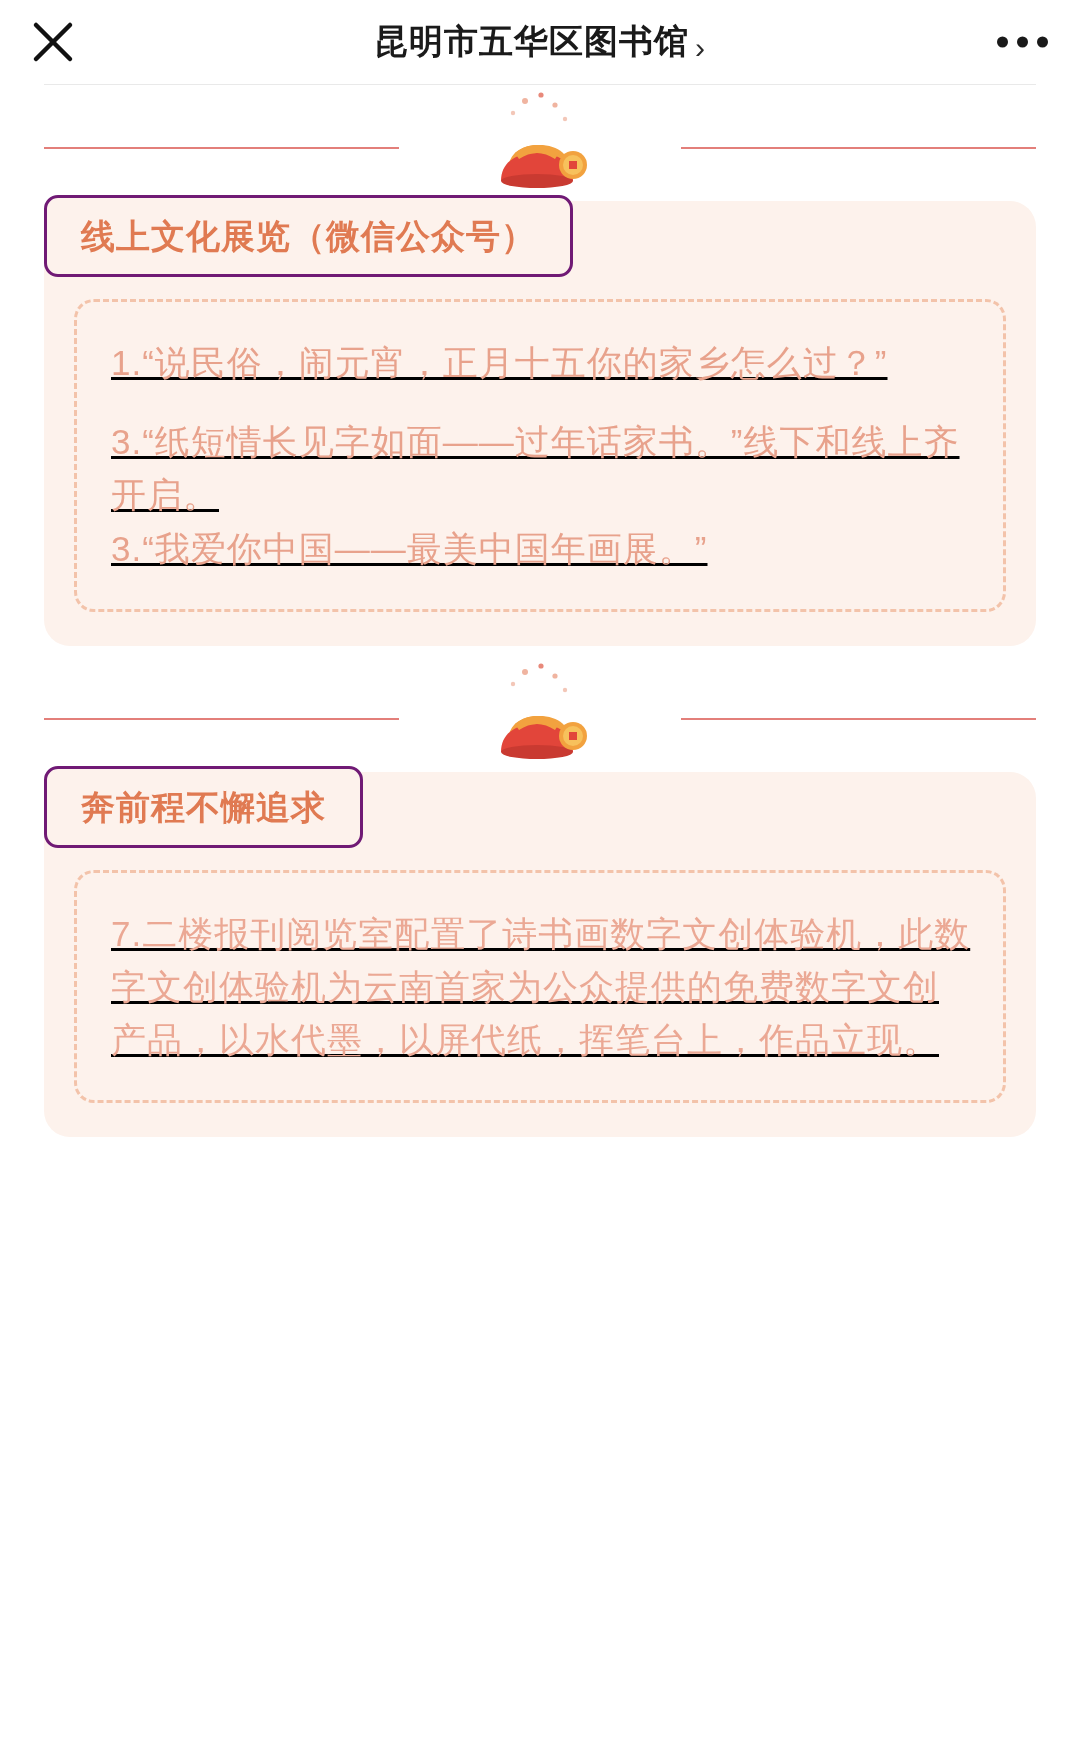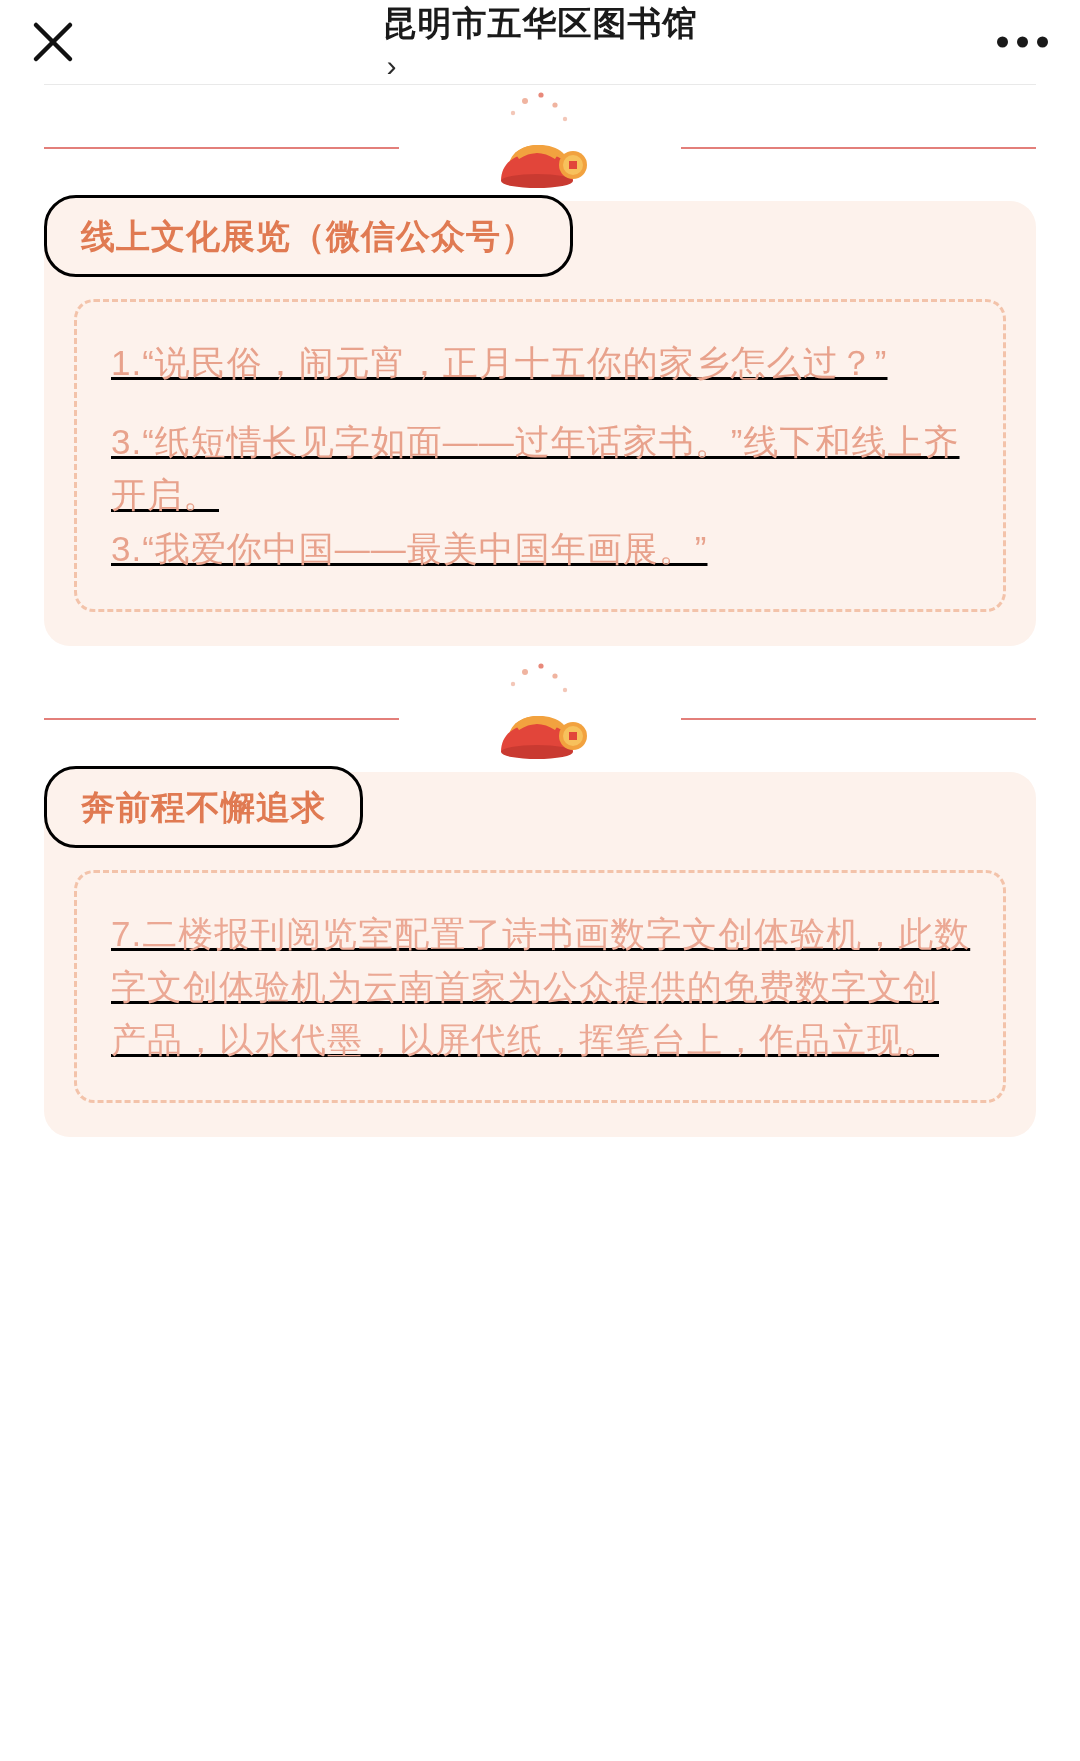--- a/index.html
+++ b/index.html
@@ -33,23 +33,22 @@
     height: 46px;
     cursor: pointer;
   }
   .topbar .close-btn svg { display: block; }
   .topbar .title {
     font-size: 34px;
     font-weight: 700;
     color: #1a1a1a;
     letter-spacing: 1px;
     display: flex;
-    align-items: flex-start;
+    align-items: flex-end;
     gap: 2px;
-    flex-direction: column;
   }
   .topbar .title .chev {
     font-size: 30px;
     font-weight: 400;
     color: #2b2b2b;
     margin-left: 4px;
   }
   .topbar .more-btn {
     position: absolute;
     right: 32px;
@@ -106,22 +105,22 @@
   .section { margin: 0 44px 10px 44px; }
   .card {
     position: relative;
     background: #fdf2ec;
     border-radius: 26px;
     padding: 0 0 34px 0;
   }
   .card-head {
     display: inline-block;
     background: #fdf2ec;
-    border: 3px solid #000000;
-    border-radius: 32px;
+    border: 3px solid #701a75;
+    border-radius: 14px;
     padding: 16px 34px 14px 34px;
     position: relative;
     top: -6px;
     left: 0;
   }
   .card-head .head-text {
     font-size: 34px;
     font-weight: 700;
     color: #e07a52;
     letter-spacing: 1px;

